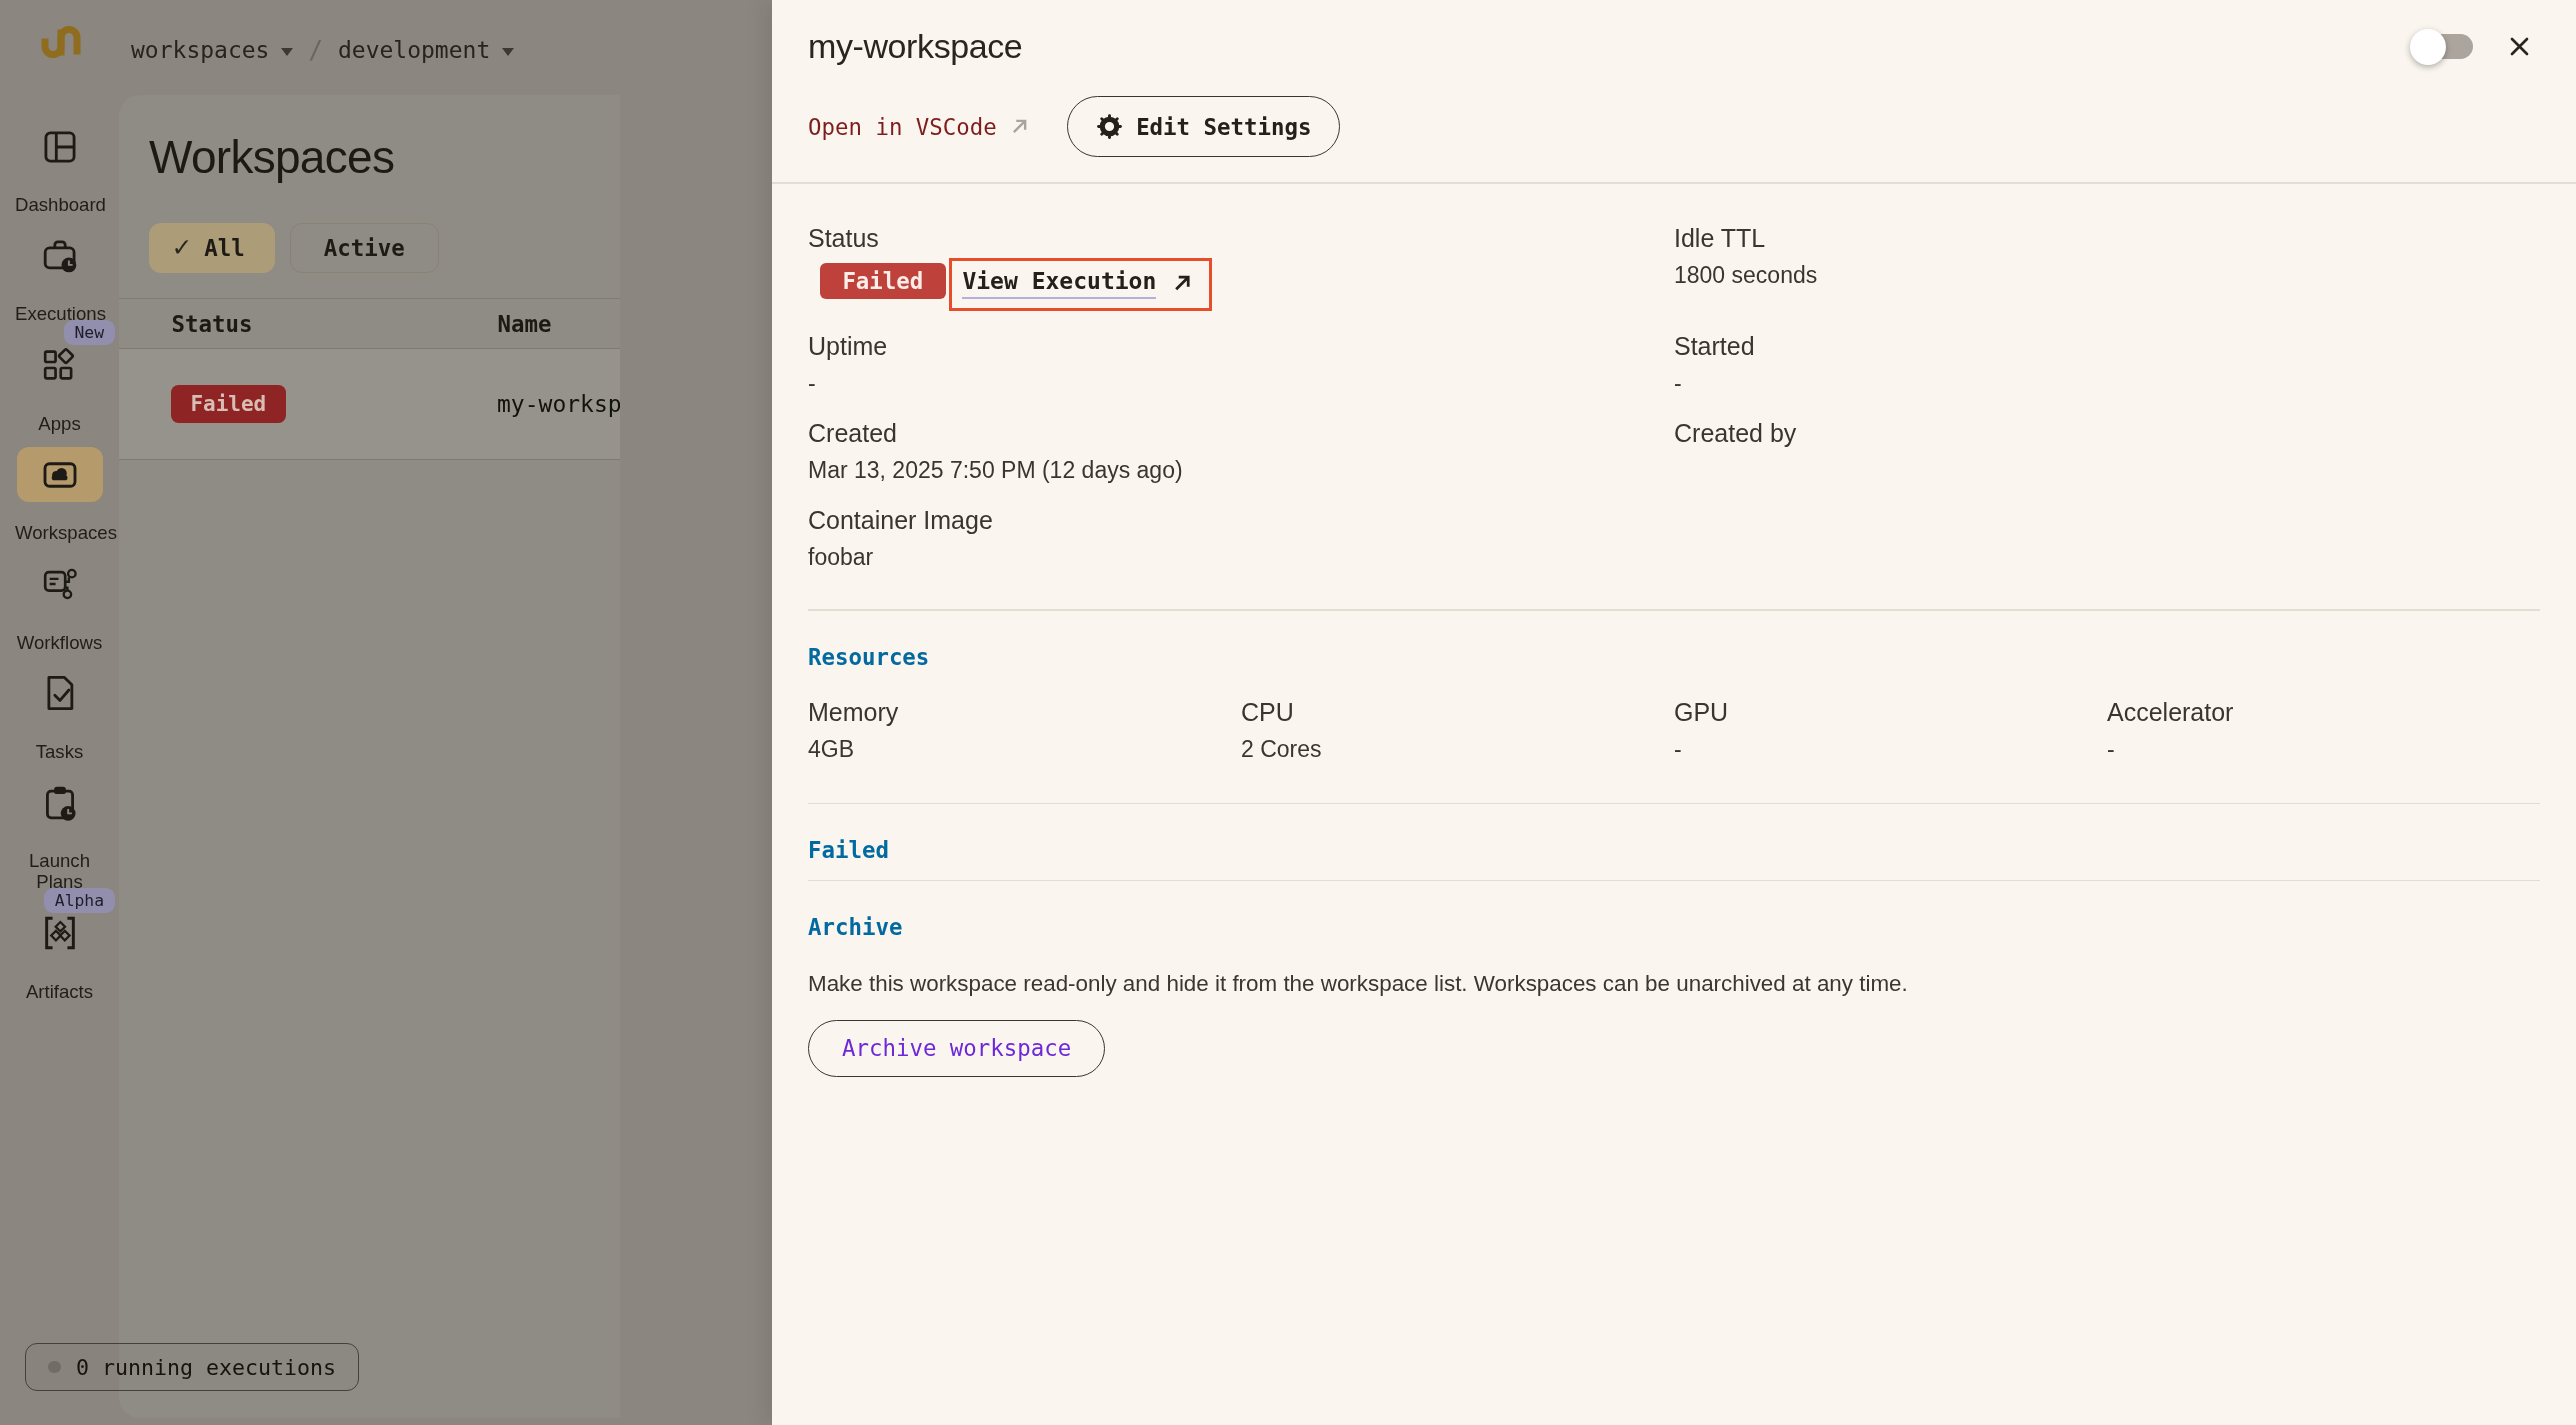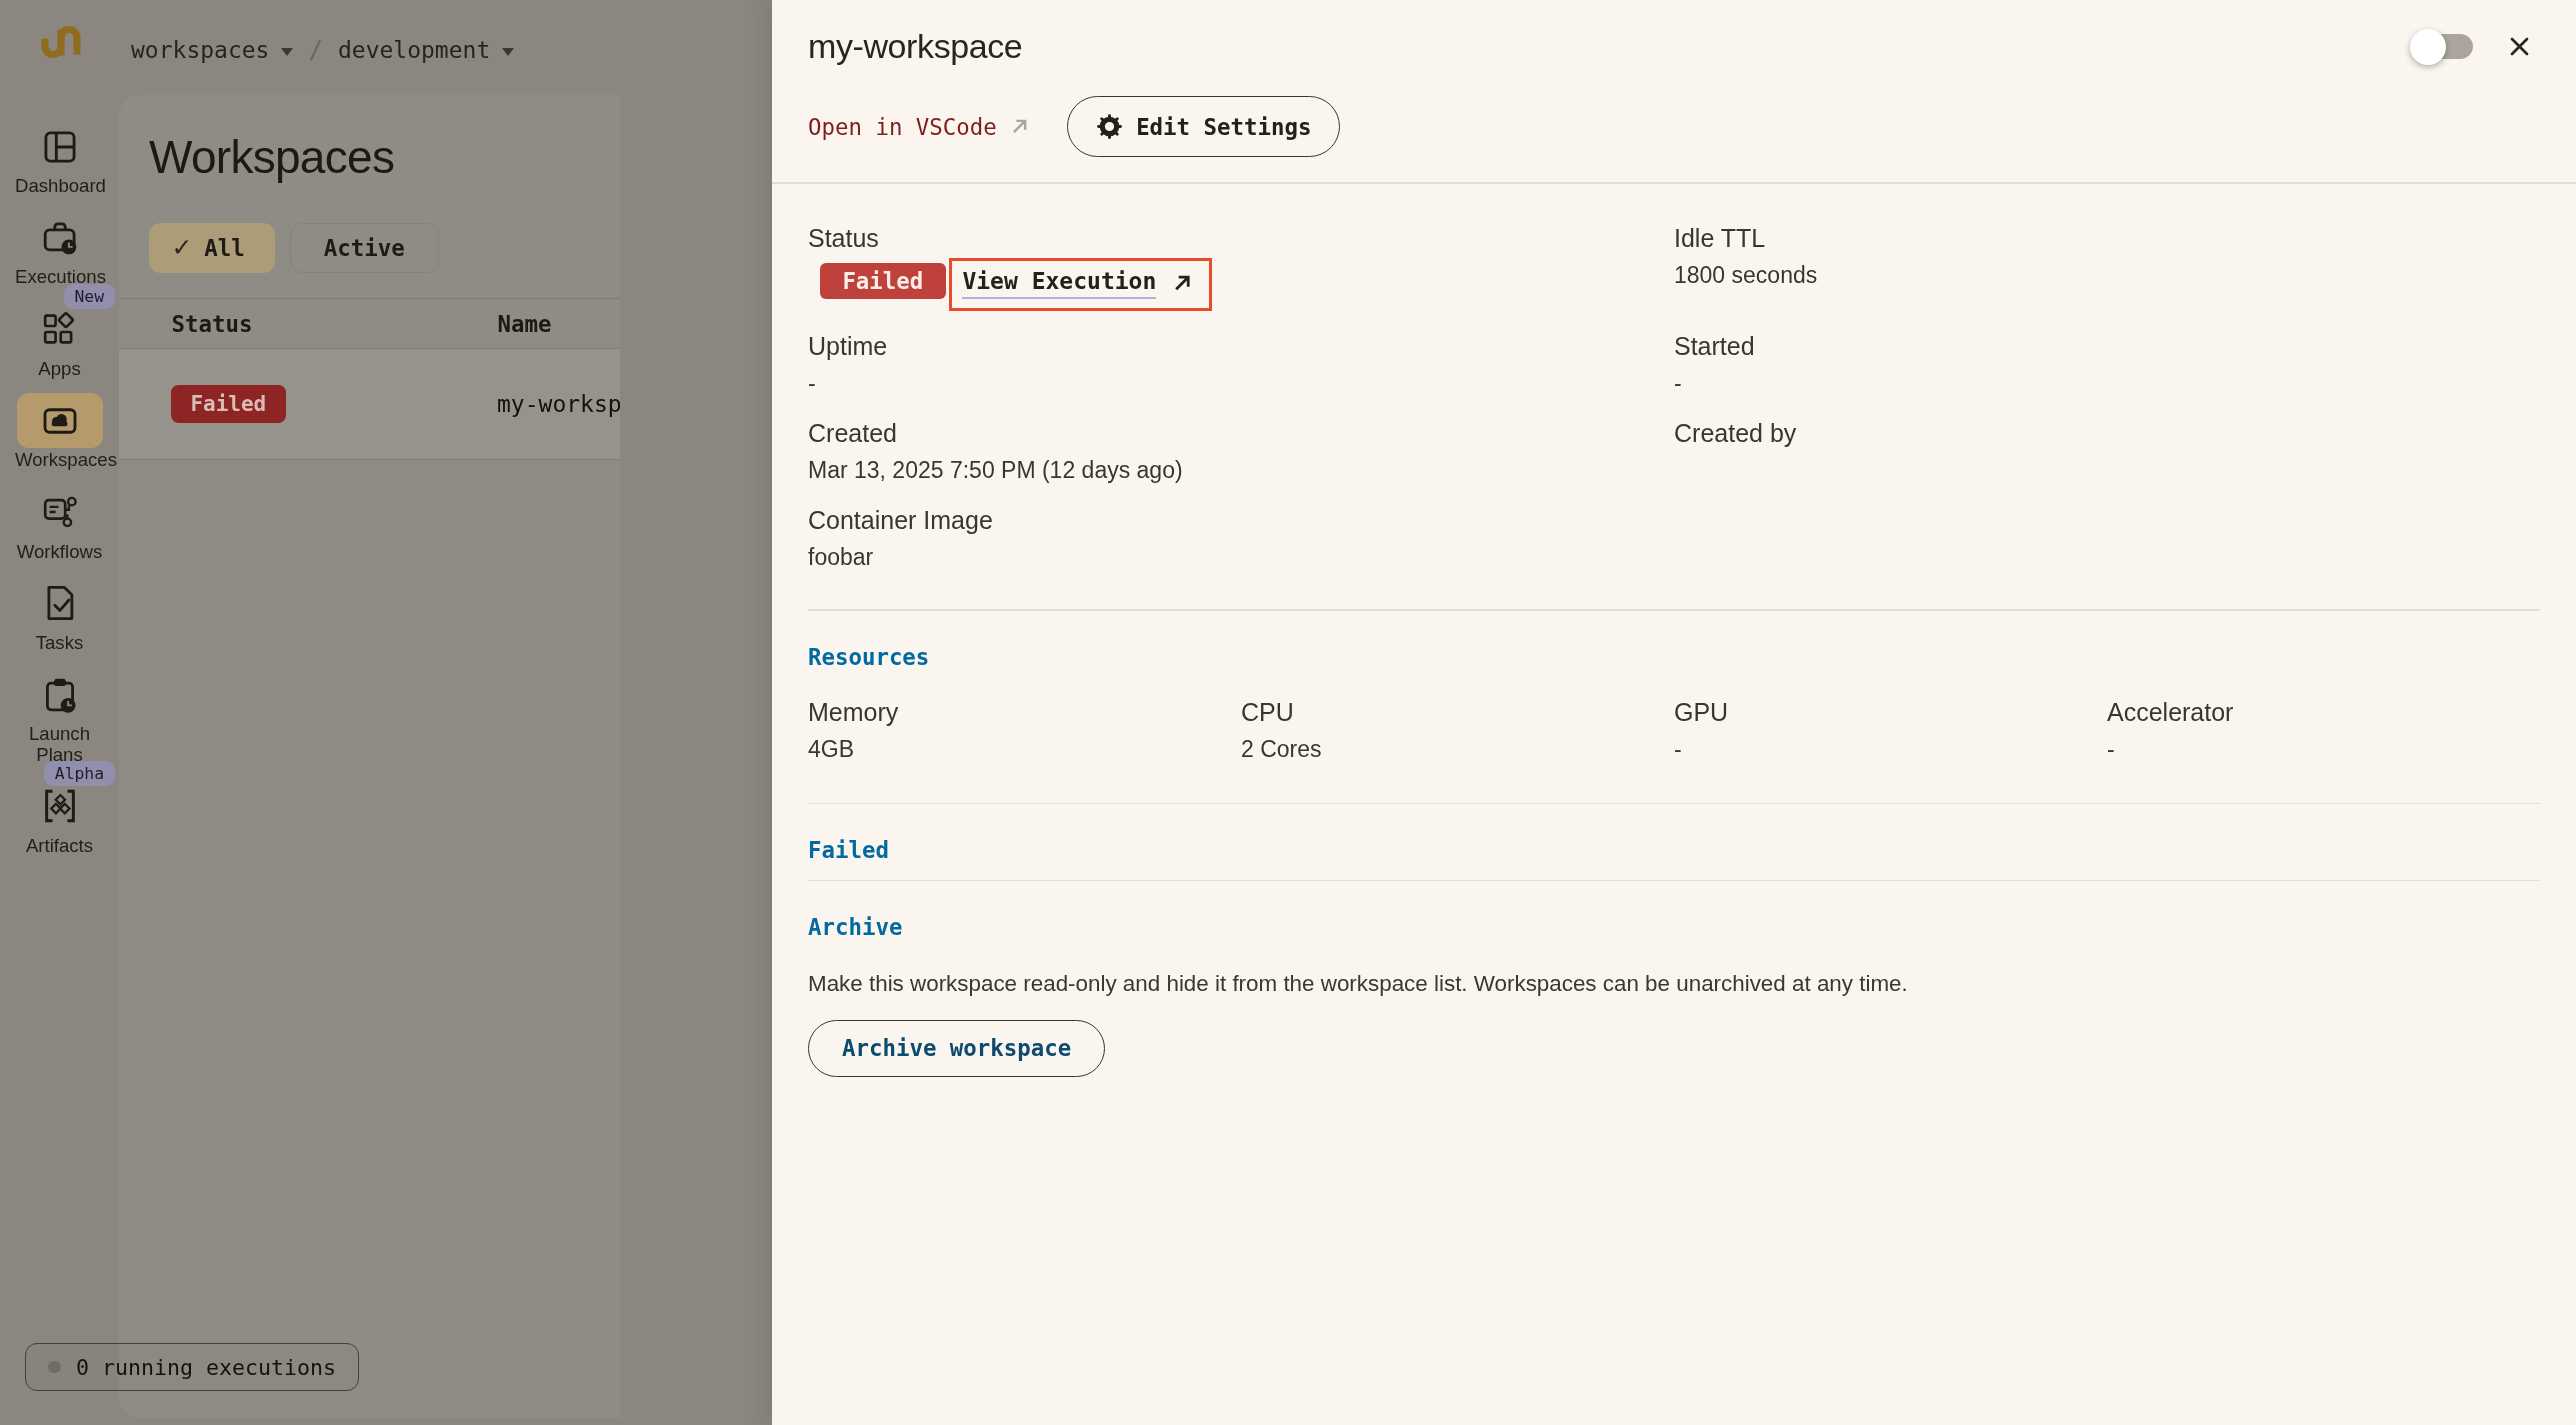--- a/index.html
+++ b/index.html
@@ -20,21 +20,21 @@
   .caret { width:0; height:0; border-left:6.7px solid transparent; border-right:6.7px solid transparent;
            border-top:8.2px solid #3d3831; margin-top:3px; }
   .crumb-sep { color:#6b655d; font-size:24px; }
 
   
   #sidebar { position:absolute; left:0; top:119px; width:119px; display:flex; flex-direction:column; align-items:center; }
   .nav-item { position:relative; width:119px; min-height:78px; margin-bottom:13.4px; display:flex; flex-direction:column;
               align-items:center; justify-content:flex-start; cursor:pointer; }
   .nav-icon-wrap { width:86px; height:55px; border-radius:12px; display:flex; align-items:center; justify-content:center; }
   .nav-item.active .nav-icon-wrap { background:#b59a6b; }
-  .nav-label { margin-top:1px; font-size:18.6px; line-height:21px; color:#211e19; text-align:center; max-width:89px; }
+  .nav-label { margin-top:20px; font-size:18.6px; line-height:21px; color:#211e19; text-align:center; max-width:89px; }
   .nav-badge { position:absolute; top:-18px; right:4.5px; background:#928fae; color:#1f1d2a; border-radius:9px;
                padding:3px 10.4px; font-size:16.4px; z-index:2; }
   .nav-item svg { display:block; }
 
   
   #main-card { position:absolute; left:119px; top:95px; width:2449px; height:1323px; background:#8f8b85;
                border-radius:21px; padding:30px 0 0 30px; }
   #main-title { font-size:46px; font-weight:500; letter-spacing:-0.7px; color:#1d1a14; margin-top:4.5px; }
   #filters { display:flex; gap:15px; margin-top:39px; }
   .filter-btn { display:flex; align-items:center; gap:12px; height:50px; border-radius:12px; font-size:22.4px; font-weight:600;
@@ -94,22 +94,22 @@
   #view-exec-link { display:inline-flex; align-items:center; gap:15px; font-family:"DejaVu Sans Mono", monospace;
                     font-size:23px; font-weight:700; color:#24201a; cursor:pointer; text-decoration:none; }
   #view-exec-link .lnk-txt { border-bottom:2.2px solid #b3b0dc; padding-bottom:3px; }
 
   .section-divider { height:1.5px; background:#e3ddd2; margin-top:16.4px; }
   .section-header { font-family:"DejaVu Sans Mono", monospace; font-size:22.4px; font-weight:700; color:#0369a1; margin-top:33px; }
   #resources-grid { display:grid; grid-template-columns:1fr 1fr 1fr 1fr; margin-top:28px; }
   #secrets-block .field, #resources-grid .field { margin-bottom:22.4px; }
   #archive-desc { font-size:22.4px; color:#3b372f; margin-top:31px; }
   #archive-btn { margin-top:22.4px; height:57px; padding:0 33px; border:1.5px solid #3a352d; border-radius:30px;
-                 background:transparent; font-family:"DejaVu Sans Mono", monospace; font-size:22.4px; font-weight:700;
-                 color:#0c4a6e; cursor:pointer; }
+                 background:transparent; font-family:"DejaVu Sans Mono", monospace; font-size:22.4px; font-weight:400;
+                 color:#6d28d9; cursor:pointer; }
 </style>
 </head>
 <body>
 
 <div id="left-app">
   <div id="left-stage">
 
     <svg class="logo" viewBox="0 0 104 96">
       <path d="M24 40 V56 A16 16 0 0 0 56 56 V22" fill="none" stroke="#8f6c1e" stroke-width="14"></path>
       <path d="M56 74 V38 A16 16 0 0 1 88 38 V72" fill="none" stroke="#8f6c1e" stroke-width="14"></path>

